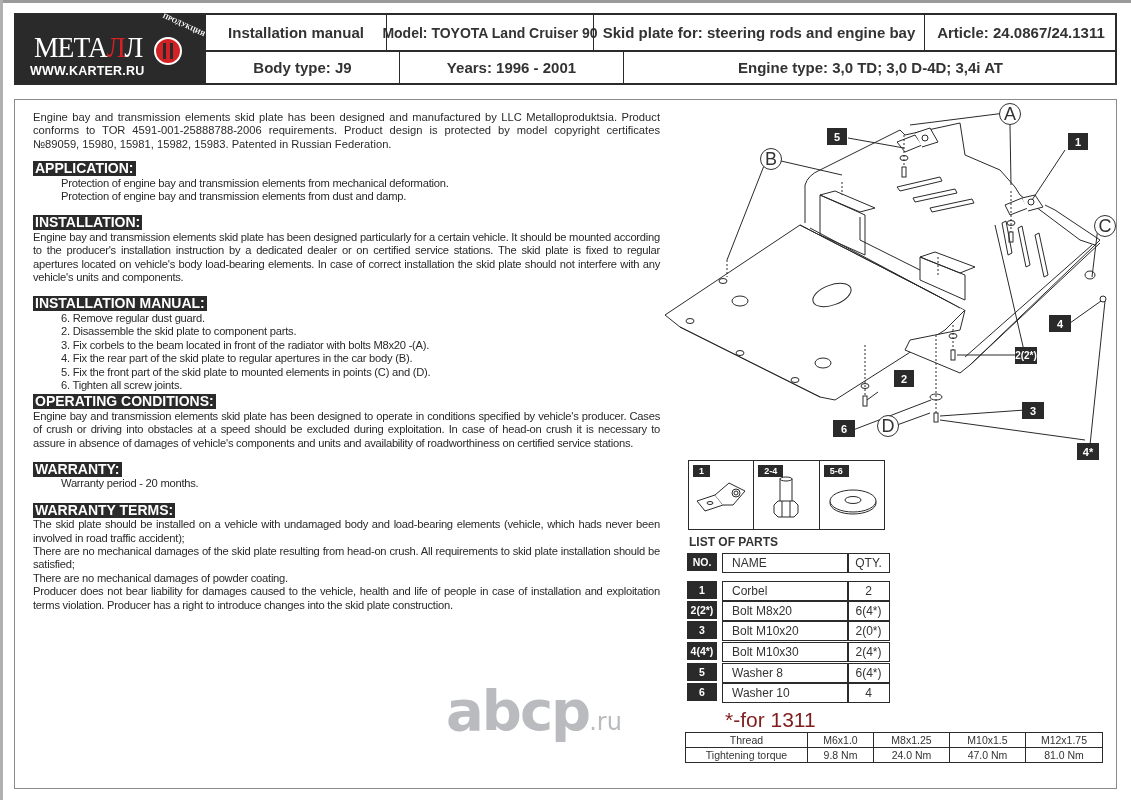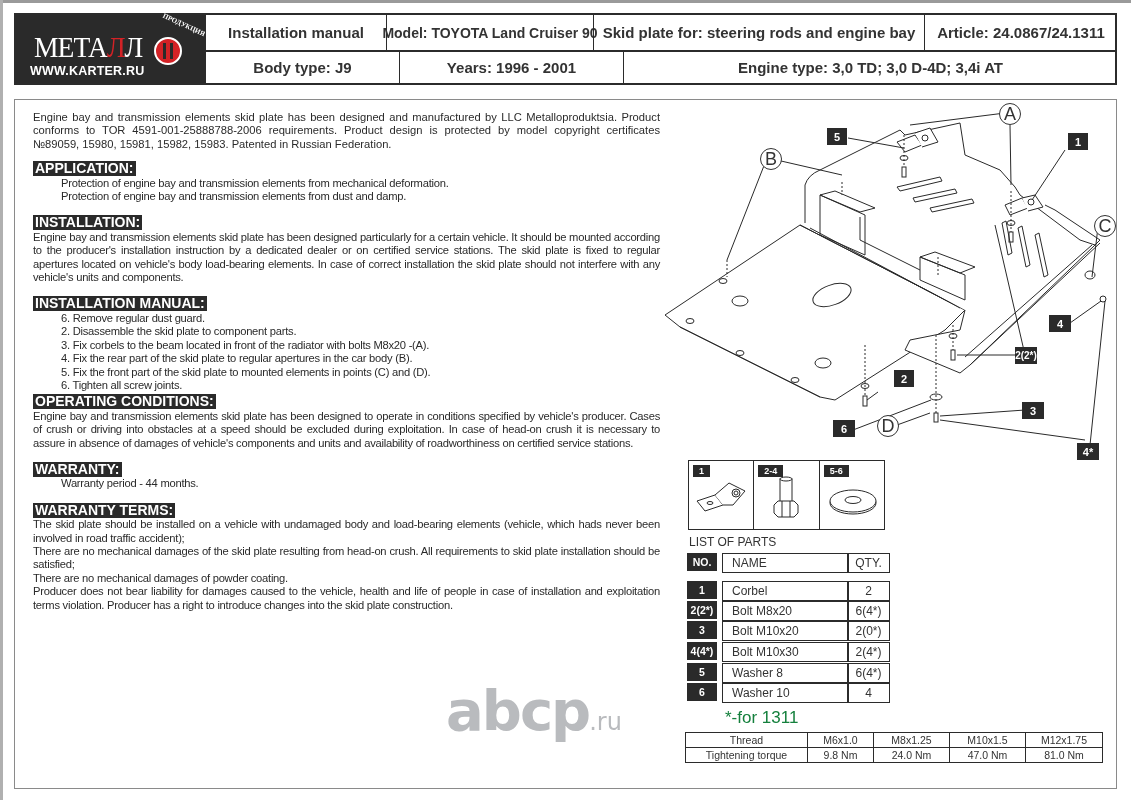--- a/index.html
+++ b/index.html
@@ -38,30 +38,30 @@
   .diagram { position: absolute; left: 660px; top: 95px; width: 465px; height: 365px; }
   .tag { position: absolute; background: #2a2a2a; color: #ffffff; font-weight: bold; font-size: 11px; display: flex; align-items: center; justify-content: center; height: 17px; }
   .circ { position: absolute; width: 22px; height: 22px; border-radius: 50%; border: 1px solid #333; background: #fff; display: flex; align-items: center; justify-content: center; font-size: 18px; color: #333; font-family: "Liberation Sans", sans-serif; }
 
   
   .parts-box { position: absolute; left: 688px; top: 460px; width: 197px; height: 70px; border: 1.5px solid #2b2b2b; display: flex; }
   .part-cell { position: relative; flex: 1; border-right: 1.5px solid #2b2b2b; }
   .part-cell:last-child { border-right: none; }
   .part-tag { position: absolute; left: 4px; top: 4px; background: #2a2a2a; color: #fff; font-weight: bold; font-size: 9px; padding: 1px 6px; }
 
-  .list-title { position: absolute; left: 689px; top: 535px; font-weight: normal; font-size: 12px; color: #333; }
+  .list-title { position: absolute; left: 689px; top: 535px; font-weight: bold; font-size: 12px; color: #333; }
 
   
   .lop { position: absolute; left: 687px; top: 553px; }
   .lop-row { position: absolute; height: 20px; }
   .no-cell { position: absolute; left: 0; width: 30px; height: 18px; background: #2a2a2a; color: #fff; font-weight: bold; font-size: 10.5px; display: flex; align-items: center; justify-content: center; }
   .name-cell { position: absolute; left: 35px; width: 127px; height: 20px; border: 1.5px solid #2b2b2b; font-size: 12px; display: flex; align-items: center; padding-left: 9px; color: #333; }
   .qty-cell { position: absolute; left: 160px; width: 43px; height: 20px; border: 1.5px solid #2b2b2b; font-size: 12px; display: flex; align-items: center; justify-content: center; color: #333; }
   .hdr .name-cell, .hdr .qty-cell { font-weight: normal; font-size: 12px; }
-  .footnote { position: absolute; left: 725px; top: 708px; font-size: 17px; color: #15803d; }
+  .footnote { position: absolute; left: 725px; top: 708px; font-size: 21px; color: #7f1d1d; }
 
   
   .torque { position: absolute; left: 685px; top: 732px; border-collapse: collapse; font-size: 10.5px; color: #333; }
   .torque td { border: 1.5px solid #2b2b2b; height: 15px; text-align: center; padding: 0 4px; }
 
   
   .watermark { position: absolute; left: 446px; top: 678px; font-size: 56px; font-weight: bold; color: #b9bbbe; letter-spacing: -2px; font-family: "DejaVu Sans", sans-serif; }
   .watermark .tld { font-size: 24px; font-weight: normal; letter-spacing: 0; }
 </style>
 </head>
@@ -104,21 +104,21 @@
   <span class="line condensed">2. Disassemble the skid plate to component parts.</span>
   <span class="line condensed">3. Fix corbels to the beam located in front of the radiator with bolts M8x20  -(A).</span>
   <span class="line condensed">4. Fix the rear part of the skid plate to regular apertures in the car body (B).</span>
   <span class="line condensed">5. Fix the front part of the skid plate to mounted elements in points (C) and (D).</span>
   <span class="line condensed">6. Tighten all screw joints.</span>
 
   <div class="heading" style="margin-top:2px;">OPERATING CONDITIONS:</div>
   <div class="para condensed">Engine bay and transmission elements skid plate has been designed to operate in conditions specified by vehicle's producer. Cases of crush or driving into obstacles  at a speed should be excluded during exploitation. In case of head-on crush it is necessary to assure in absence of damages of vehicle's components and units and availability  of roadworthiness  on certified service stations.</div>
 
   <div class="heading">WARRANTY:</div>
-  <span class="line condensed">Warranty period - 44 months.</span>
+  <span class="line condensed">Warranty period - 20 months.</span>
 
   <div class="heading">WARRANTY TERMS:</div>
   <div class="para condensed">The skid plate should be installed on a vehicle with undamaged body and load-bearing elements (vehicle, which hads never been involved in road traffic accident);</div>
   <div class="para condensed">There are no mechanical damages of the skid plate resulting from head-on crush. All requirements to skid plate installation should be satisfied;</div>
   <div class="para condensed">There are no mechanical damages of powder coating.</div>
   <div class="para condensed">Producer does not bear liability for damages caused to the vehicle, health and life of people in case of installation and exploitation terms violation.   Producer has a right to introduce changes into the skid plate construction.</div>
 </div>
 
 <div class="diagram">
   <svg width="465" height="365" viewBox="0 0 465 365" style="position:absolute;left:0;top:0;">

